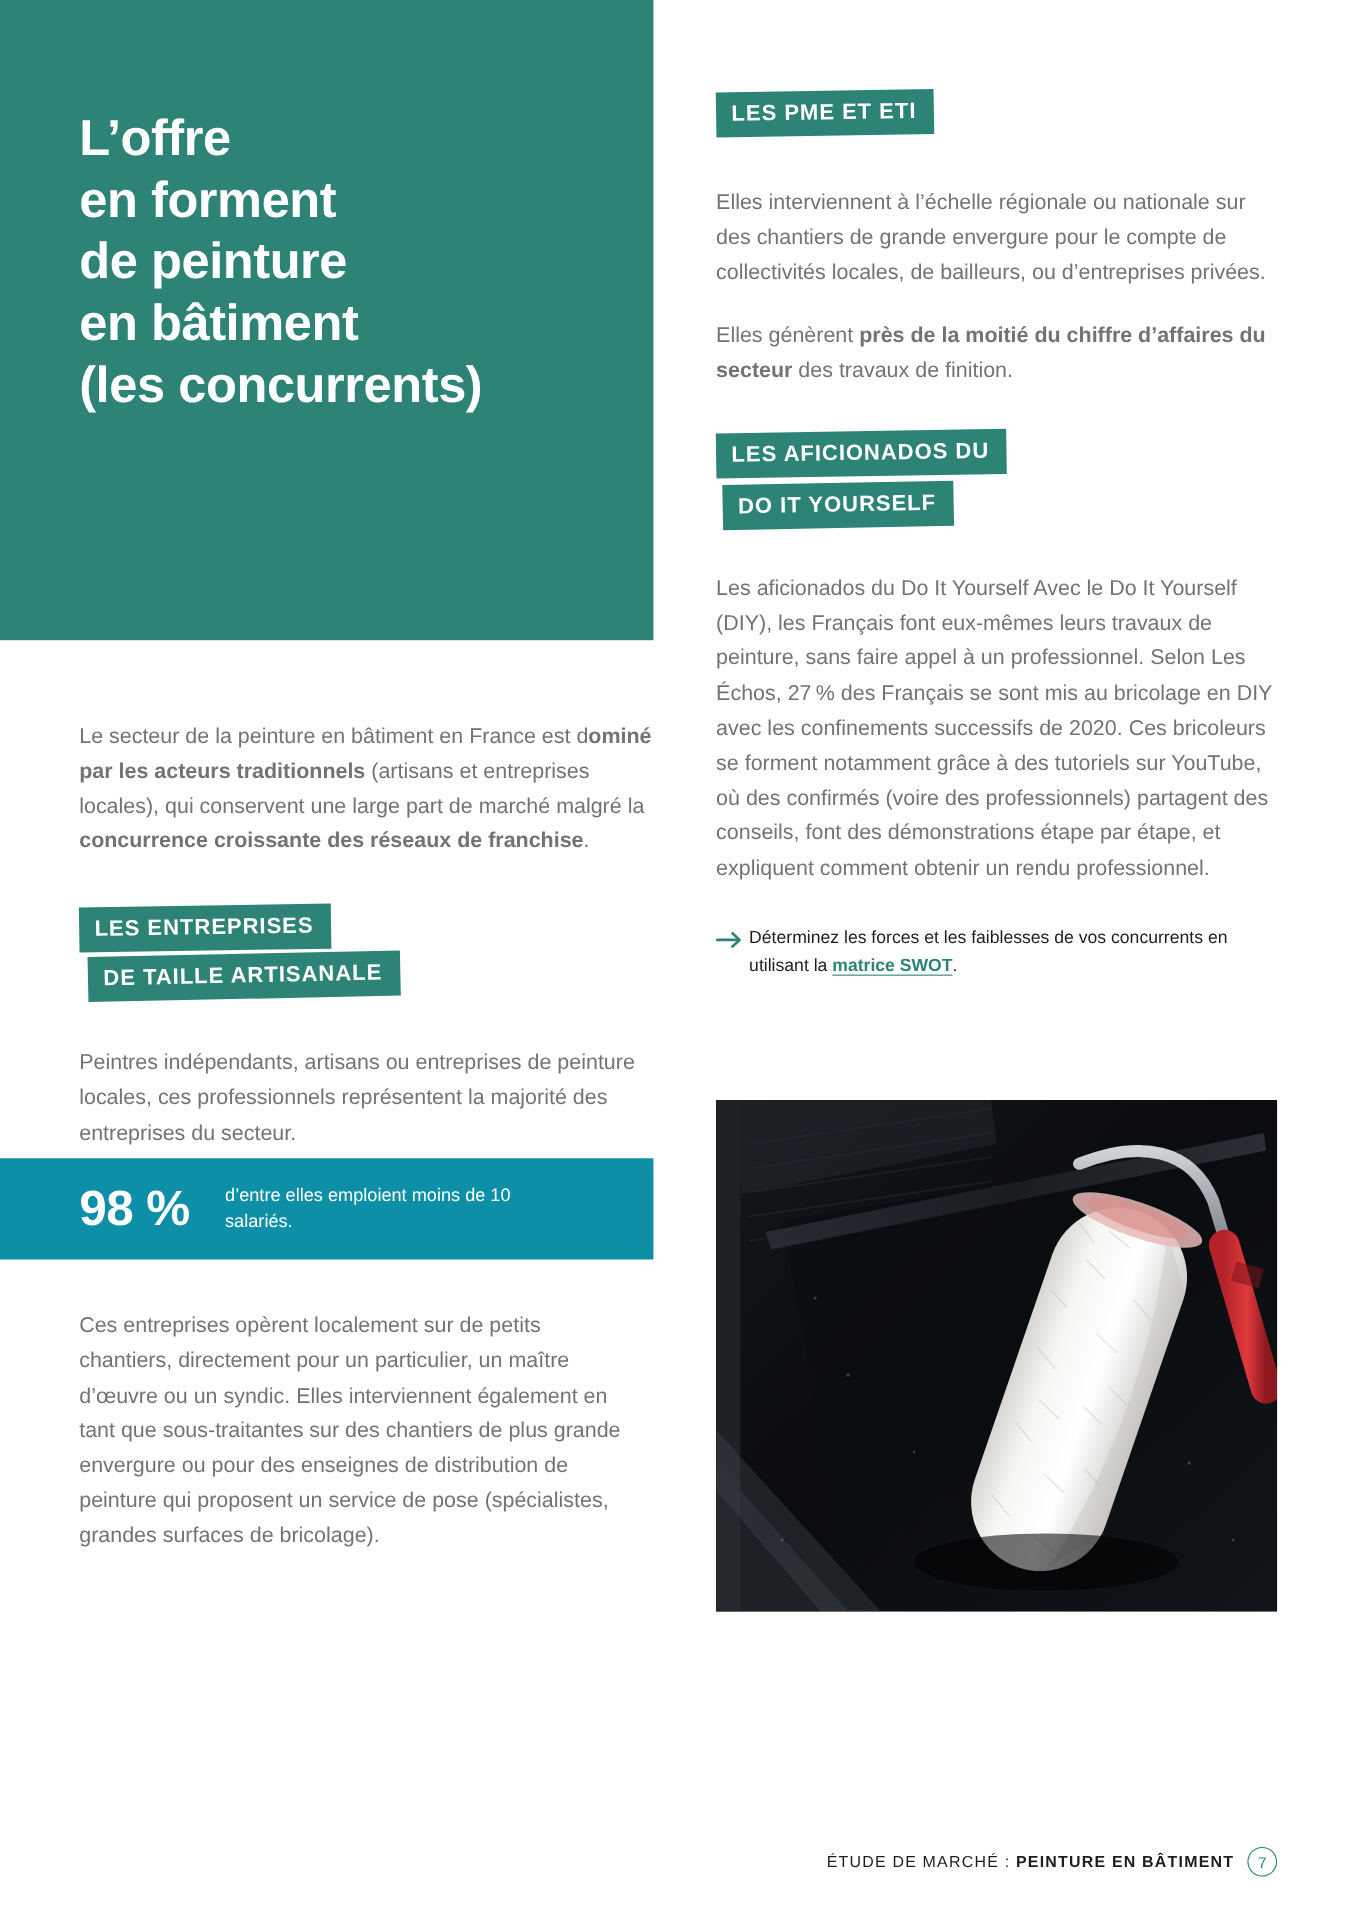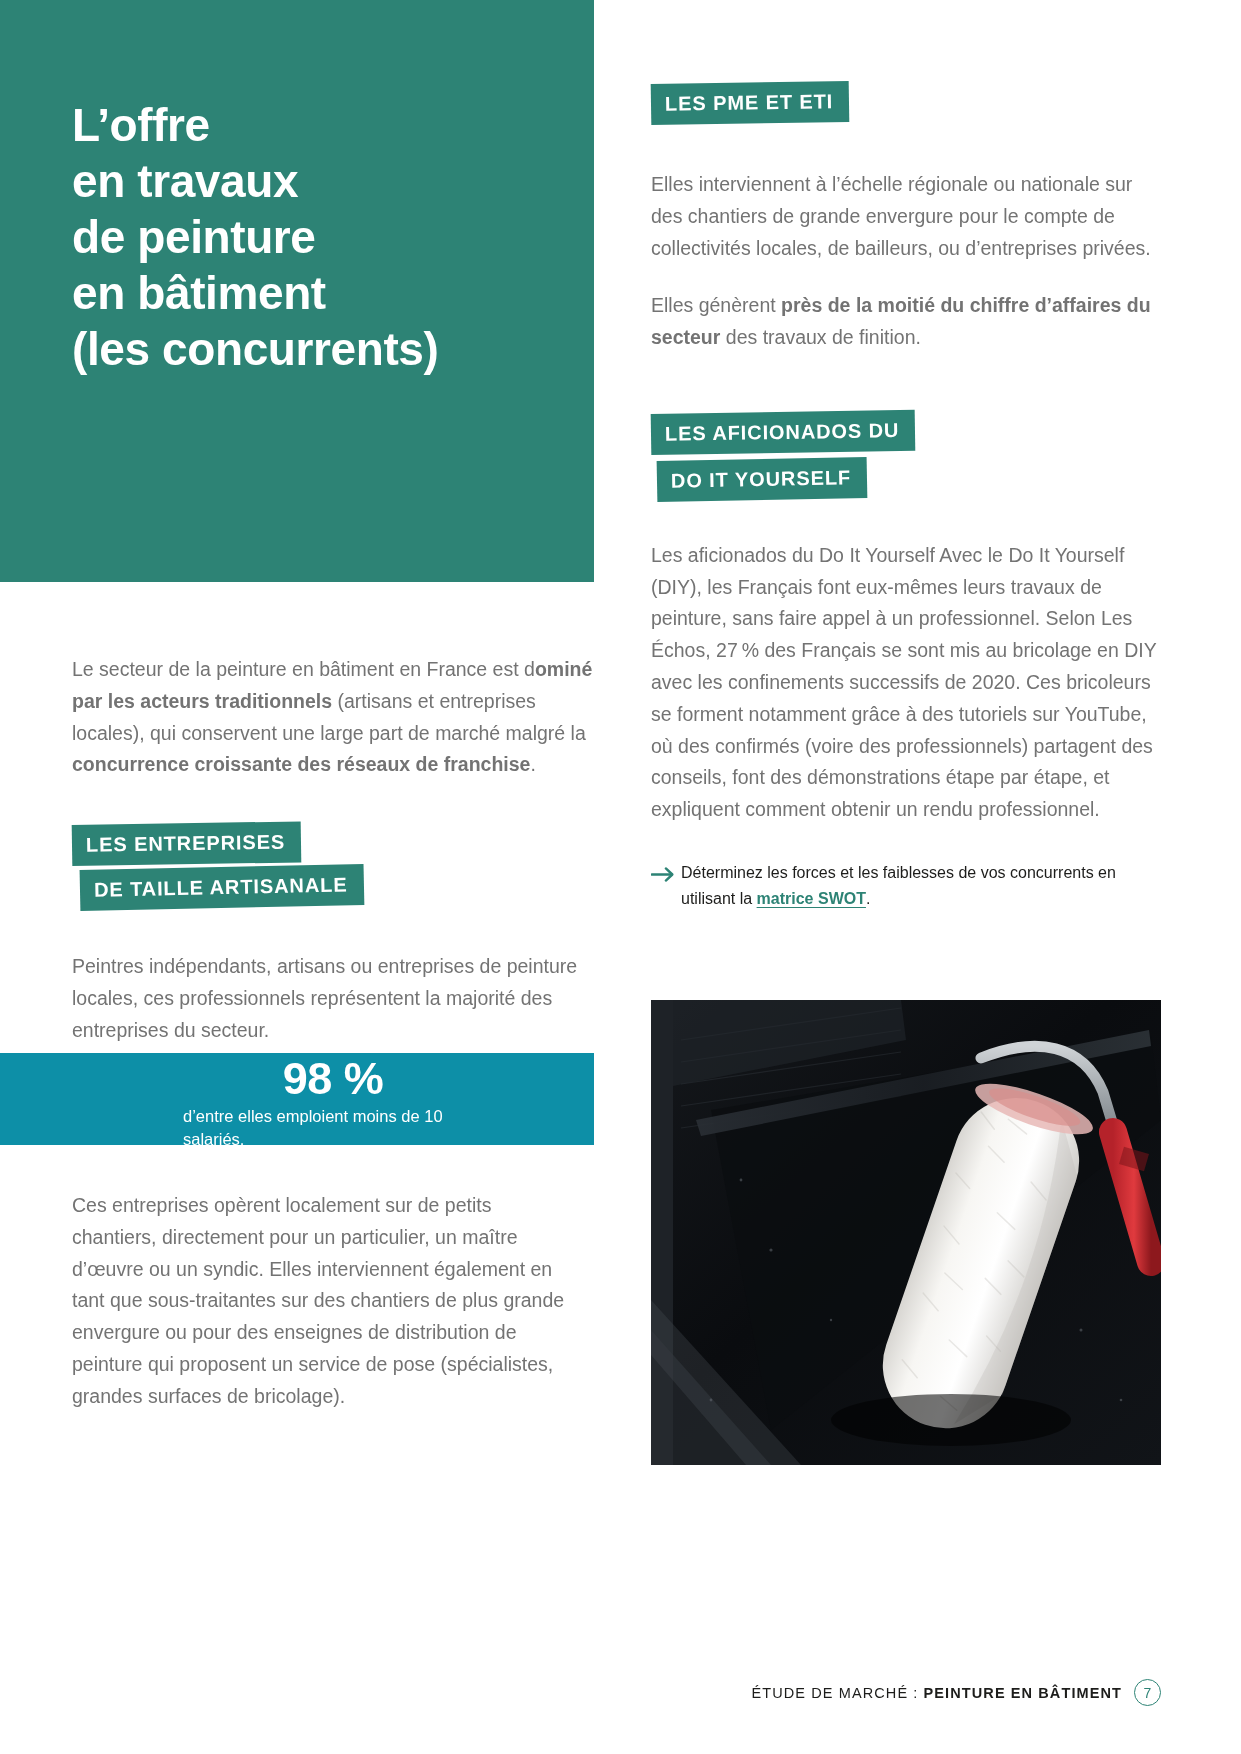--- a/index.html
+++ b/index.html
@@ -71,21 +71,20 @@
   
   .stat-strip {
     position: absolute;
     left: 0;
     top: 1053px;
     width: 594px;
     height: 92px;
     background: #0d8fa7;
     display: flex;
     align-items: center;
-    flex-direction: column;
   }
   .stat-num {
     color: #ffffff;
     font-size: 45px;
     font-weight: bold;
     margin-left: 72px;
     letter-spacing: -0.5px;
     white-space: nowrap;
   }
   .stat-desc {
@@ -186,21 +185,21 @@
   }
 </style>
 </head>
 <body>
 
 <div class="page">
 
   <div class="hero">
     <div class="hero-title">
       <span>L’offre</span>
-      <span>en travaux</span>
+      <span>en forment</span>
       <span>de peinture</span>
       <span>en bâtiment</span>
       <span>(les concurrents)</span>
     </div>
   </div>
 
   <div class="left-col">
 
     <p class="body-text"><span>Le secteur de la peinture en bâtiment en France est d</span><b>ominé par les acteurs traditionnels</b><span> (artisans et entreprises locales), qui conservent une large part de marché malgré la </span><b>concurrence croissante des réseaux de franchise</b><span>.</span></p>
 
@@ -224,21 +223,21 @@
   <p class="body-text" style="position:absolute;left:72px;top:1190px;width:500px;">Ces entreprises opèrent localement sur de petits chantiers, directement pour un particulier, un maître d’œuvre ou un syndic. Elles interviennent également en tant que sous-traitantes sur des chantiers de plus grande envergure ou pour des enseignes de distribution de peinture qui proposent un service de pose (spécialistes, grandes surfaces de bricolage).</p>
 
   <div class="right-col">
 
     <span class="rbadge">LES PME ET ETI</span>
 
     <p class="body-text para" style="margin-top:44px;">Elles interviennent à l’échelle régionale ou nationale sur des chantiers de grande envergure pour le compte de collectivités locales, de bailleurs, ou d’entreprises privées.</p>
 
     <p class="body-text para-gap"><span>Elles génèrent </span><b>près de la moitié du chiffre d’affaires du secteur</b><span> des travaux de finition.</span></p>
 
-    <div style="margin-top:60px;">
+    <div style="margin-top:40px;">
       <div>
         <span class="rbadge">LES AFICIONADOS DU</span>
       </div>
       <div>
         <span class="rbadge rbadge2">DO IT YOURSELF</span>
       </div>
     </div>
 
     <p class="body-text" style="margin-top:38px;">Les aficionados du Do It Yourself Avec le Do It Yourself (DIY), les Français font eux-mêmes leurs travaux de peinture, sans faire appel à un professionnel. Selon Les Échos, 27 % des Français se sont mis au bricolage en DIY avec les confinements successifs de 2020. Ces bricoleurs se forment notamment grâce à des tutoriels sur YouTube, où des confirmés (voire des professionnels) partagent des conseils, font des démonstrations étape par étape, et expliquent comment obtenir un rendu professionnel.</p>
 

